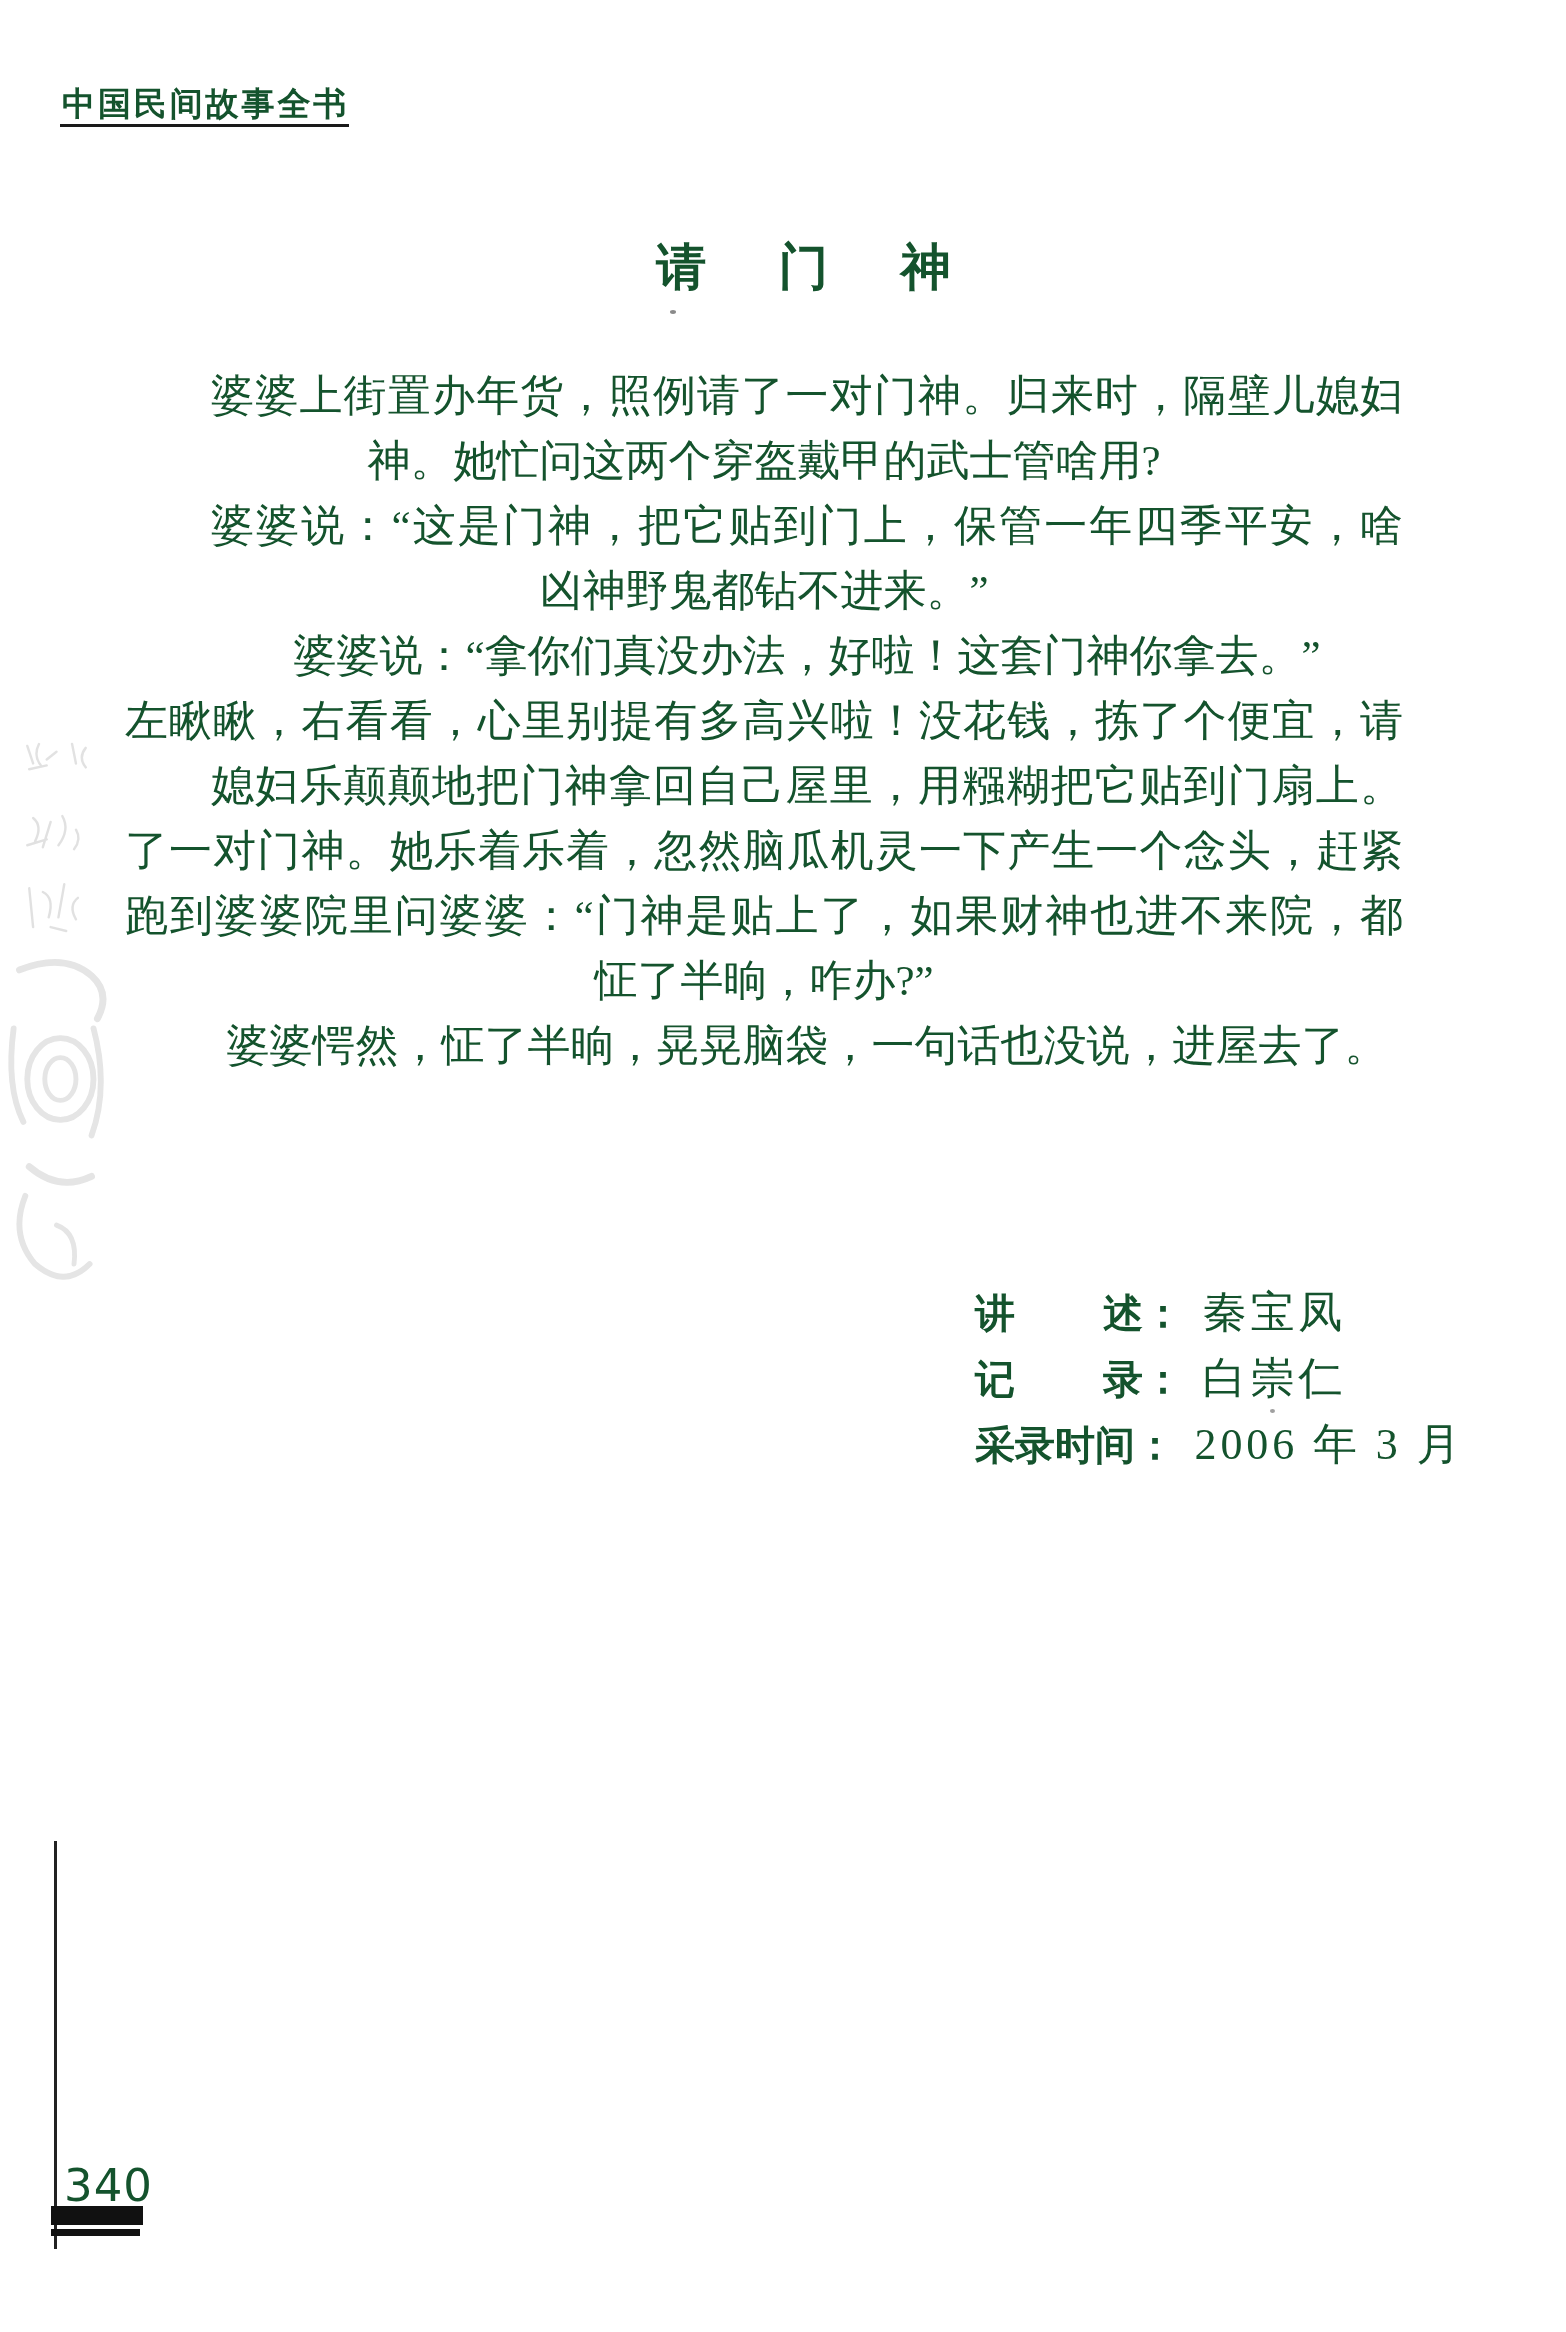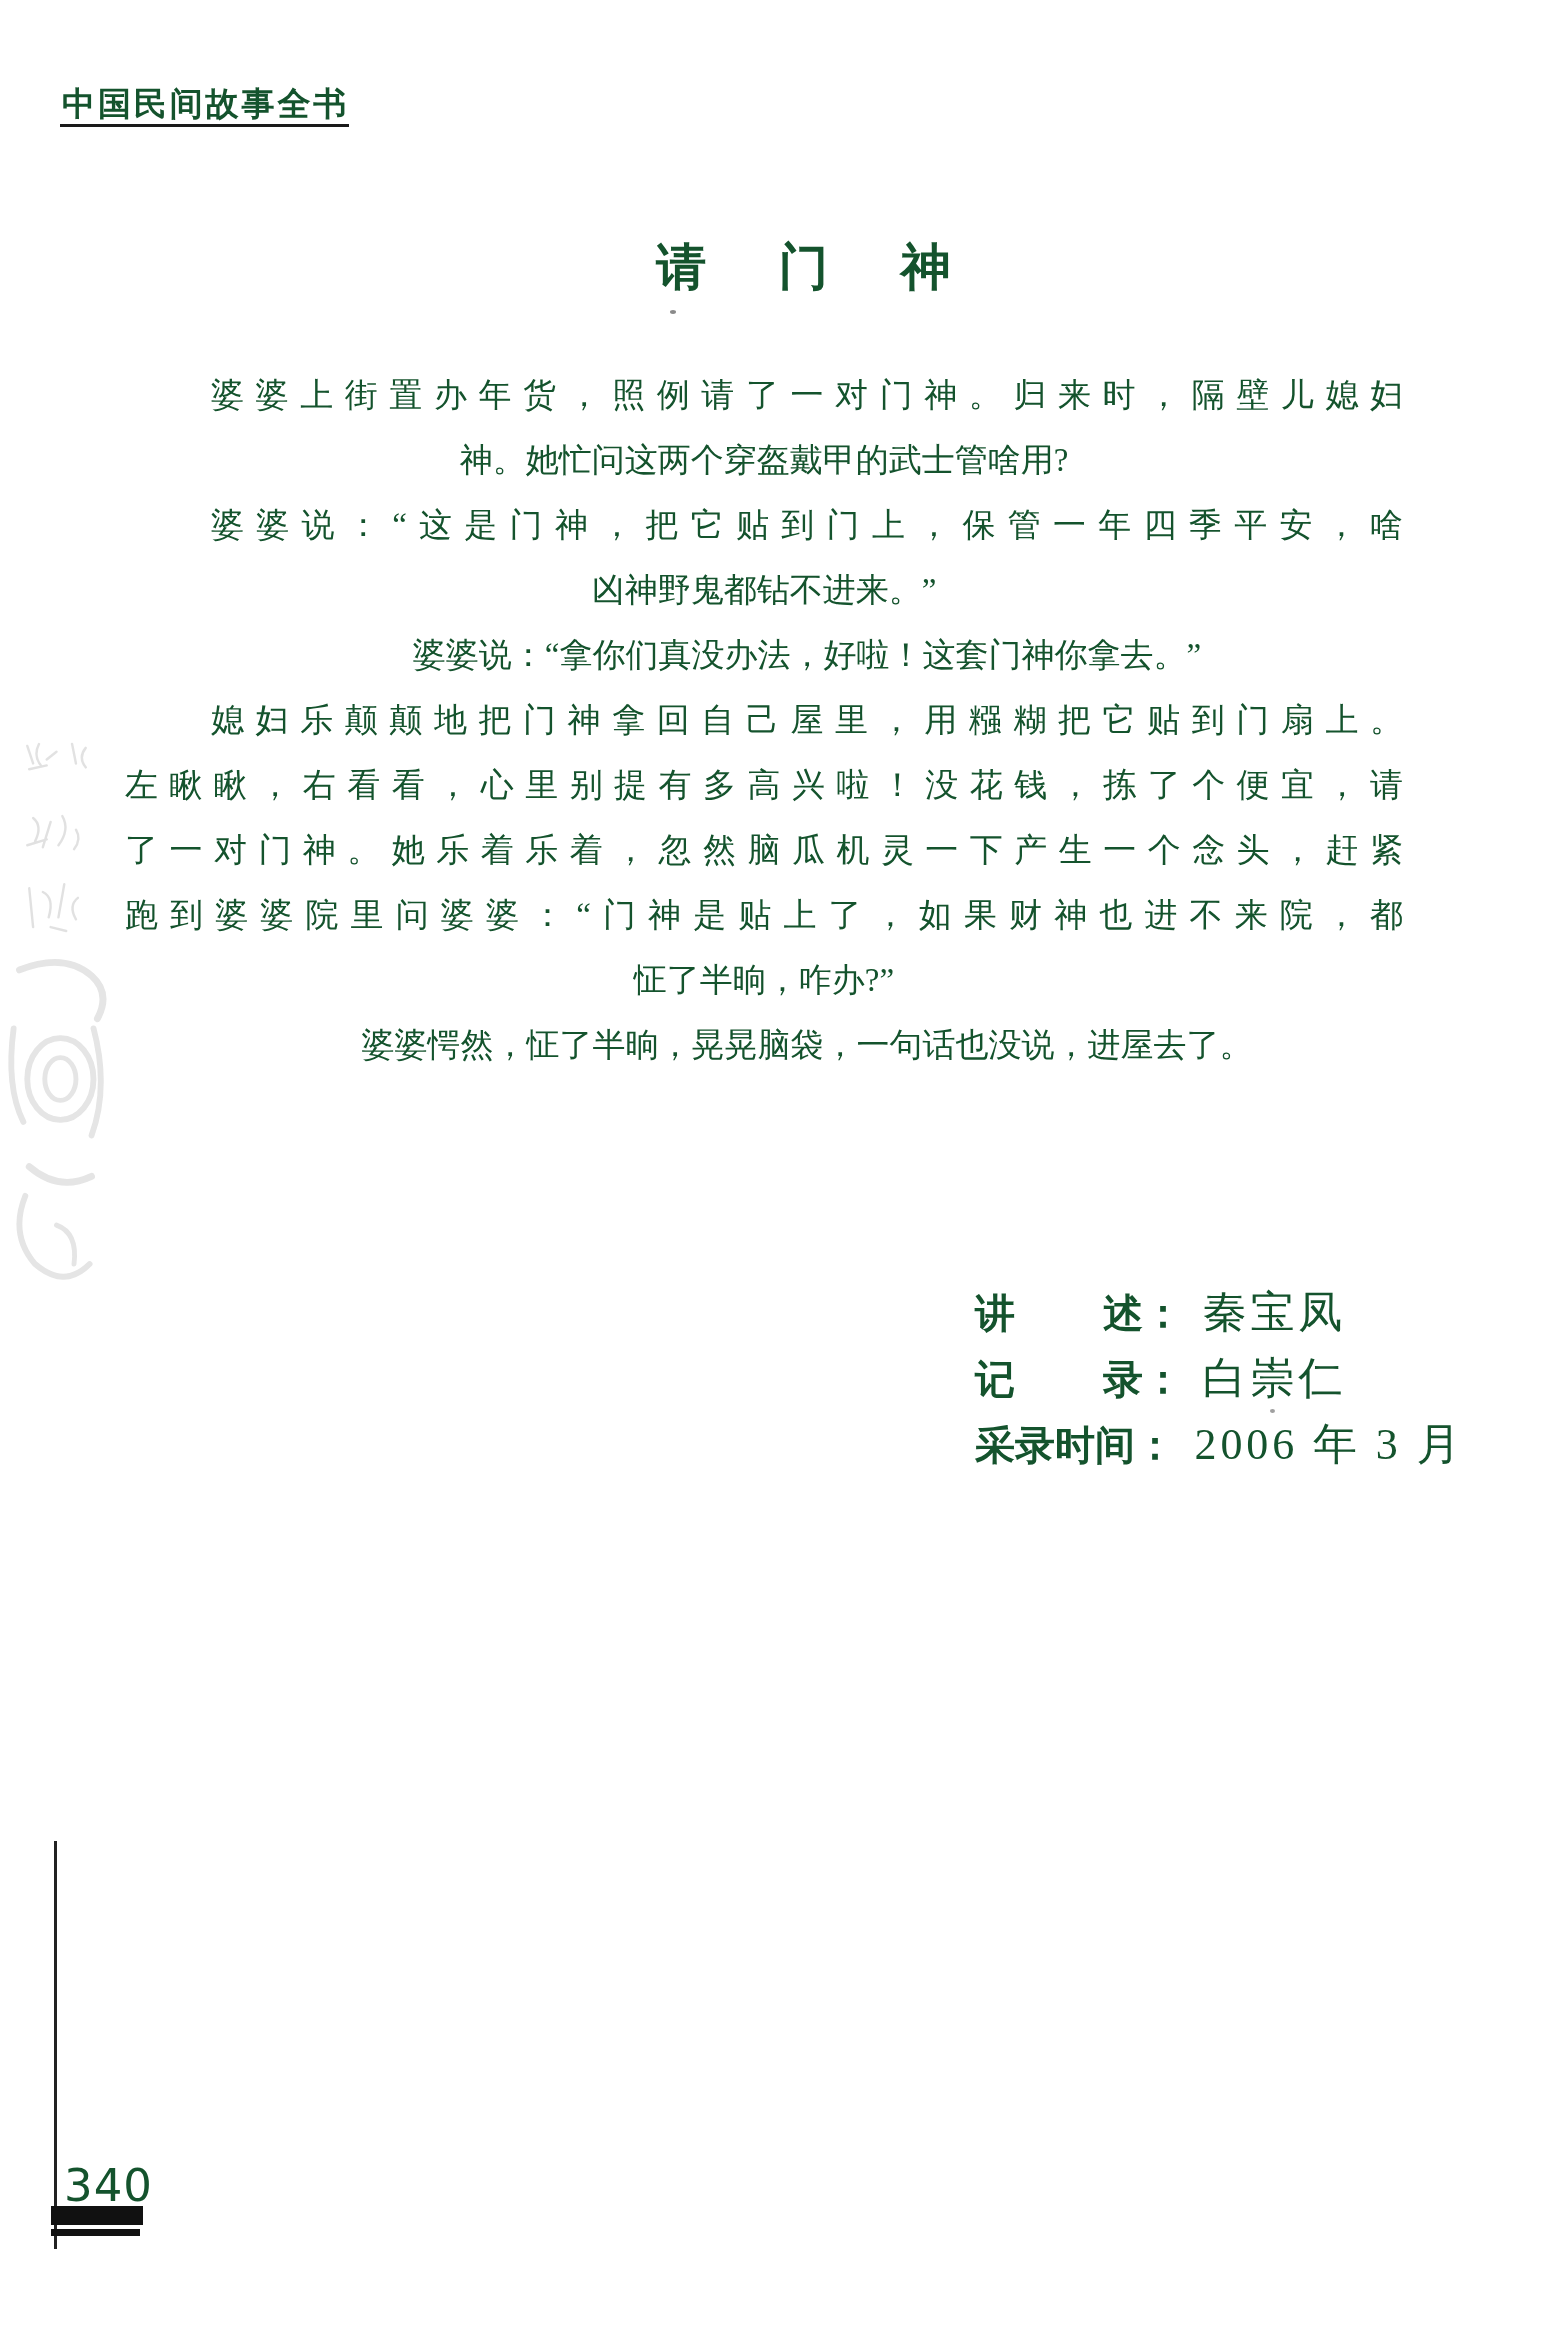--- a/index.html
+++ b/index.html
@@ -50,21 +50,21 @@
     white-space: nowrap;
   }
 
   
   .body-text {
     position: absolute;
     left: 125px;
     top: 363px;
     width: 1278px;
     font-family: "Liberation Serif", "DejaVu Serif", serif;
-    font-size: 33px;
+    font-size: 43px;
     line-height: 65px;
   }
   .bodyline { text-align: center; }
   .bodyline.fill { text-align: justify; text-align-last: justify; }
   .bodyline.indent { padding-left: 86px; }
 
   
   .attribution {
     position: absolute;
     left: 975px;
@@ -171,22 +171,22 @@
 
   <div class="story-title">请 门 神</div>
   <div class="artifact-dot-1"></div>
 
   <div class="body-text">
     <div class="bodyline indent fill">婆婆上街置办年货，照例请了一对门神。归来时，隔壁儿媳妇</div>
     <div class="bodyline">神。她忙问这两个穿盔戴甲的武士管啥用?</div>
     <div class="bodyline indent fill">婆婆说：“这是门神，把它贴到门上，保管一年四季平安，啥</div>
     <div class="bodyline">凶神野鬼都钻不进来。”</div>
     <div class="bodyline indent">婆婆说：“拿你们真没办法，好啦！这套门神你拿去。”</div>
+    <div class="bodyline fill">左瞅瞅，右看看，心里别提有多高兴啦！没花钱，拣了个便宜，请</div>
     <div class="bodyline indent fill">媳妇乐颠颠地把门神拿回自己屋里，用糨糊把它贴到门扇上。</div>
-    <div class="bodyline fill">左瞅瞅，右看看，心里别提有多高兴啦！没花钱，拣了个便宜，请</div>
     <div class="bodyline fill">了一对门神。她乐着乐着，忽然脑瓜机灵一下产生一个念头，赶紧</div>
     <div class="bodyline fill">跑到婆婆院里问婆婆：“门神是贴上了，如果财神也进不来院，都</div>
     <div class="bodyline">怔了半晌，咋办?”</div>
     <div class="bodyline indent">婆婆愕然，怔了半晌，晃晃脑袋，一句话也没说，进屋去了。</div>
   </div>
 
   <div class="attribution">
     <div class="attr-row">
       <span class="attr-label">
         <span>讲</span>

